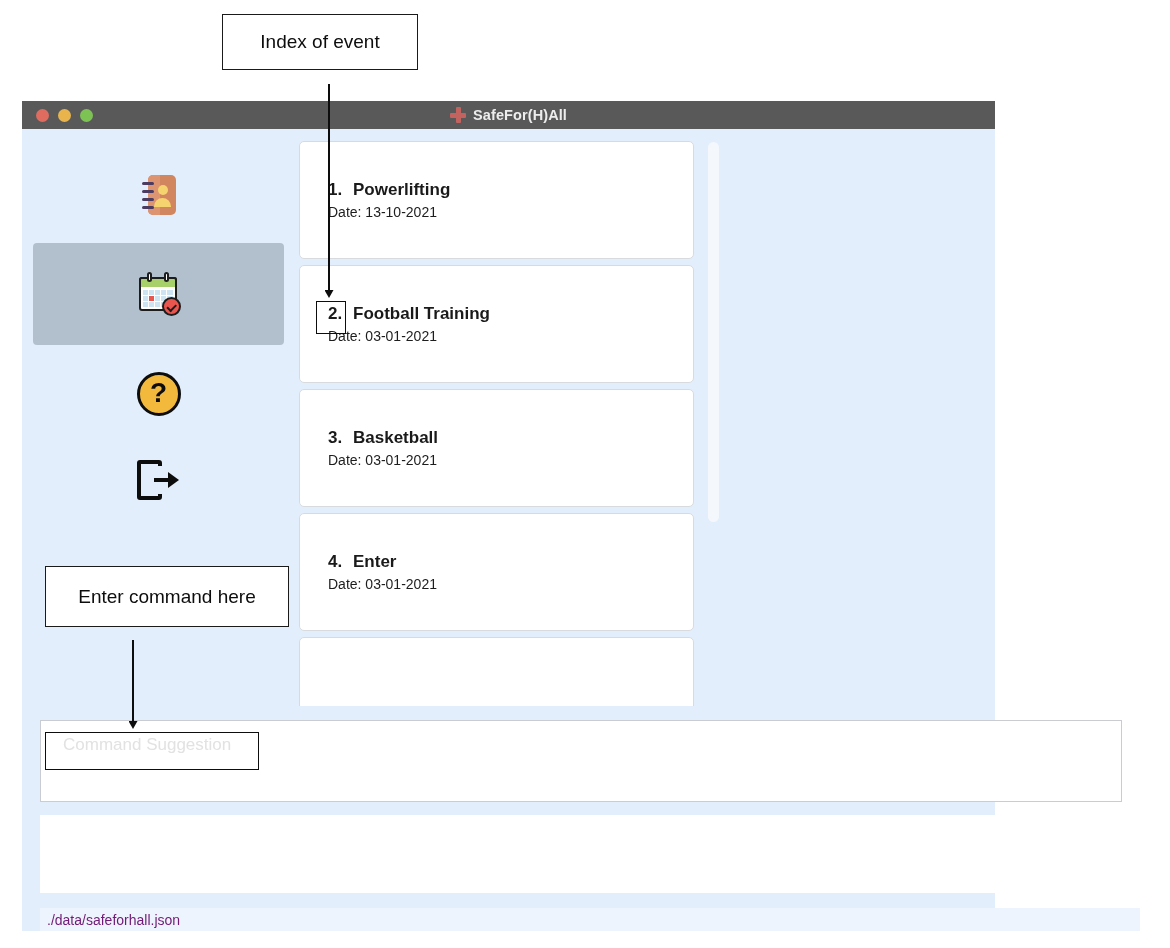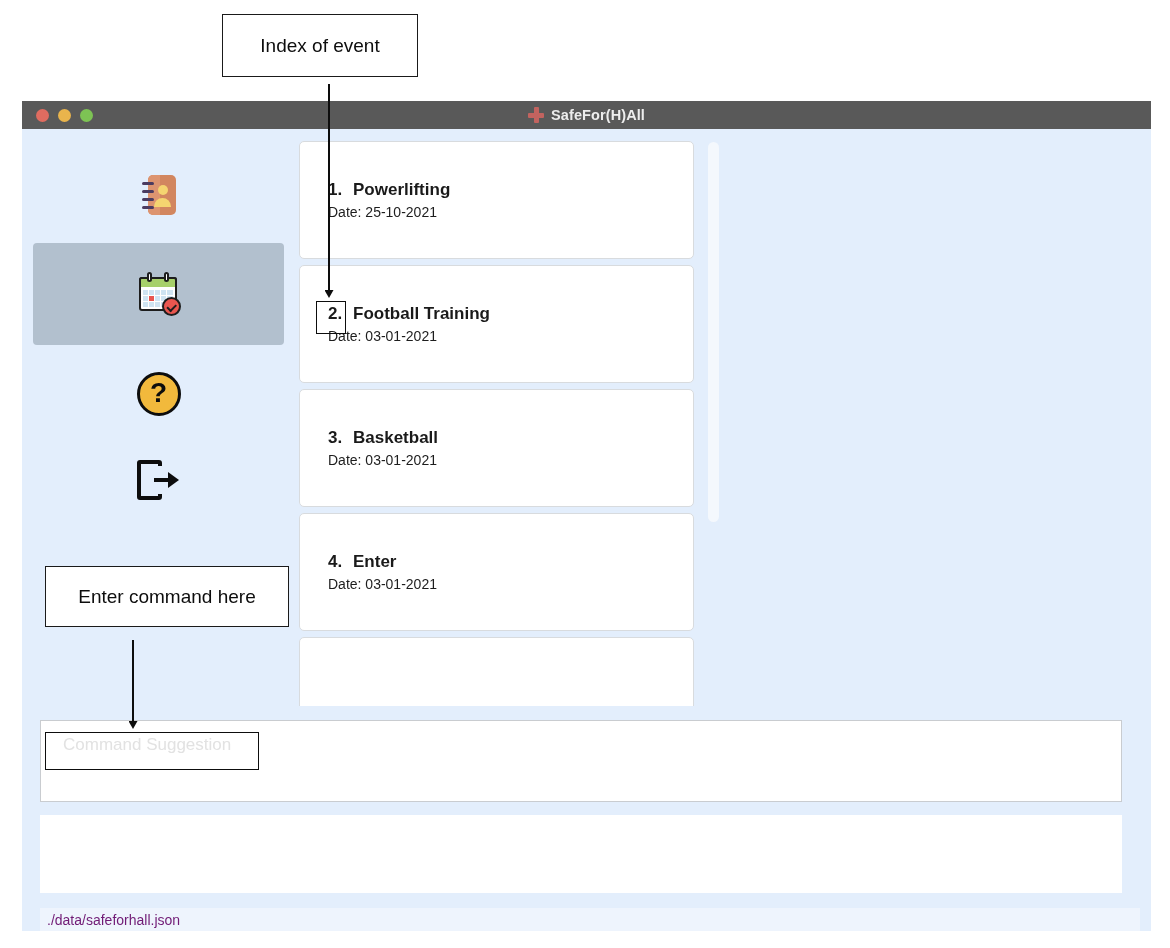--- a/index.html
+++ b/index.html
@@ -13,21 +13,21 @@
     position: relative;
     font-family: "Liberation Sans", sans-serif;
     overflow: hidden;
   }
 
   
   #app-window {
     position: absolute;
     left: 22px;
     top: 101px;
-    width: 1129px;
+    width: 973px;
     height: 830px;
     background: #e3eefc;
     box-sizing: border-box;
   }
 
   
   #title-bar {
     position: absolute;
     left: 0;
     top: 0;
@@ -420,21 +420,21 @@
     background: #ffffff;
     border: 1.6px solid #1a1a1a;
     box-sizing: border-box;
     display: flex;
     align-items: center;
     justify-content: center;
     font-size: 19px;
     color: #0d0d0d;
     z-index: 50;
   }
-  #callout-index   { left: 222px; top: 14px;  width: 196px; height: 63px; }
+  #callout-index   { left: 222px; top: 14px;  width: 196px; height: 56px; }
   #callout-command { left: 45px;  top: 566px; width: 244px; height: 61px; }
 
   .anno-box {
     position: absolute;
     border: 1.8px solid #0d0d0d;
     background: transparent;
     box-sizing: border-box;
     z-index: 55;
   }
   #anno-index-2   { left: 316px; top: 301px; width: 30px; height: 33px; }
@@ -529,21 +529,21 @@
 
     <div id="event-list-panel">
       <div id="event-list">
 
         <div class="event-card-wrap">
           <div class="event-card">
             <div class="event-title-row">
               <span class="event-index">1.</span>
               <span class="event-title">Powerlifting</span>
             </div>
-            <div class="event-date">Date: 25-10-2021</div>
+            <div class="event-date">Date: 13-10-2021</div>
           </div>
         </div>
 
         <div class="event-card-wrap">
           <div class="event-card">
             <div class="event-title-row">
               <span class="event-index">2.</span>
               <span class="event-title">Football Training</span>
             </div>
             <div class="event-date">Date: 03-01-2021</div>

